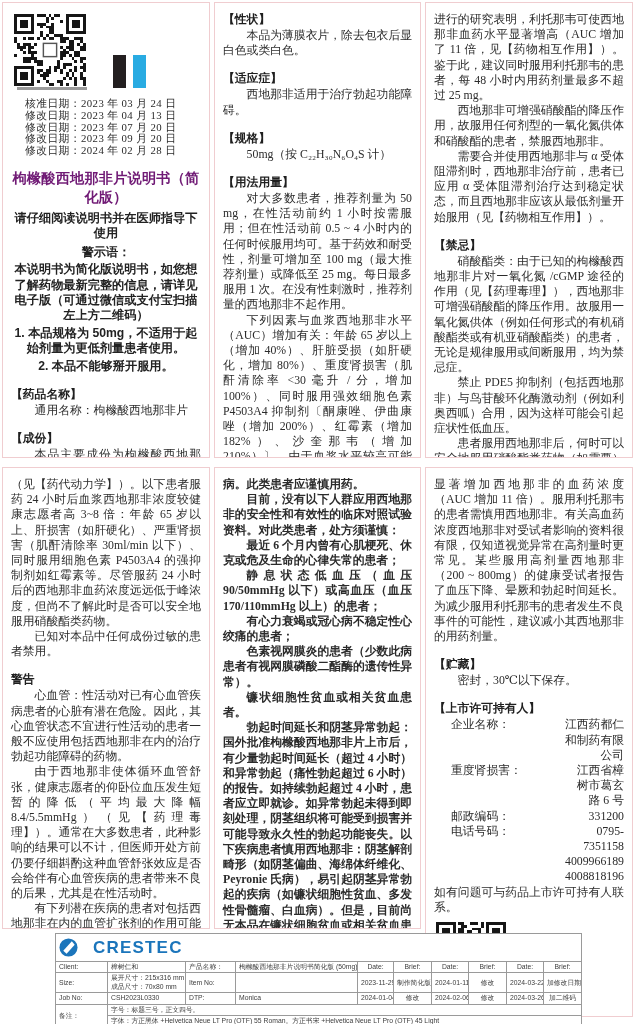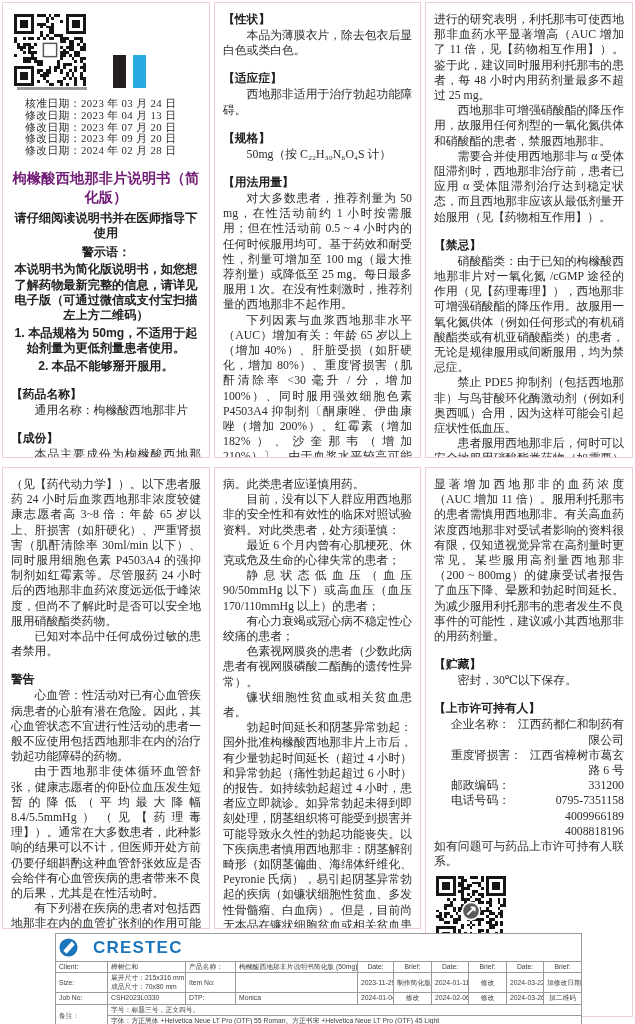--- a/index.html
+++ b/index.html
@@ -10,21 +10,21 @@
     color:#2b2b2b;
   }
   .panel{
     position:absolute;background:#fff;border:1px solid #f0cdd0;
     box-sizing:border-box;overflow:hidden;padding:9px 8px 4px 8px;
   }
   #p-tl{left:2px;top:2px;width:208px;height:456px;}
   #p-tm{left:214px;top:2px;width:207px;height:456px;}
   #p-tr{left:425px;top:2px;width:208px;height:456px;}
   #p-bl{left:2px;top:467px;width:208px;height:462px;}
-  #p-bm{left:214px;top:467px;width:207px;height:462px;}
+  #p-bm{left:214px;top:467px;width:207px;height:462px;font-weight:bold;}
   #p-br{left:425px;top:467px;width:208px;height:550px;}
 
   
   .qr-row{display:flex;align-items:flex-end;gap:26px;margin:2px 0 4px 3px;}
   svg.qr{display:block;}
   .qr-big{width:72px;height:72px;}
   .qr-small{width:70px;height:70px;}
   .fineprint{width:70px;height:3px;background:#9b9b9b;margin:1px 0 0 3px;}
   .bars{display:flex;gap:7px;margin-bottom:2px;}
   .bar{width:13px;height:33px;}
@@ -50,21 +50,21 @@
     margin:13px 0 1px 0;color:#1f1f1f;
   }
   .h.first{margin-top:0;}
   .p{
     font-size:11.8px;line-height:15.2px;text-align:justify;
     text-indent:2em;margin:0;
   }
   .p.noind{text-indent:0;}
   .kv{display:flex;padding-left:17px;font-size:11.8px;line-height:15.2px;text-align:right;}
   .kv .k{white-space:nowrap;}
-  .kv .v{flex:1;}
+  .kv .v{flex:1;margin-left:47px;}
   .pre{white-space:pre-line;}
   .qr2-wrap{margin:7px 0 0 2px;}
 
   
   .footer{position:absolute;left:55px;top:933px;width:526px;}
   table.ftable{border-collapse:collapse;table-layout:fixed;width:526px;
     font-family:"Liberation Sans","DejaVu Sans",sans-serif;color:#3c3c3c;}
   table.ftable td{border:1px solid #9a9a9a;padding:1px 3px;font-size:6.8px;
     line-height:1.25;overflow:hidden;white-space:nowrap;vertical-align:middle;
     background:#fff;}

